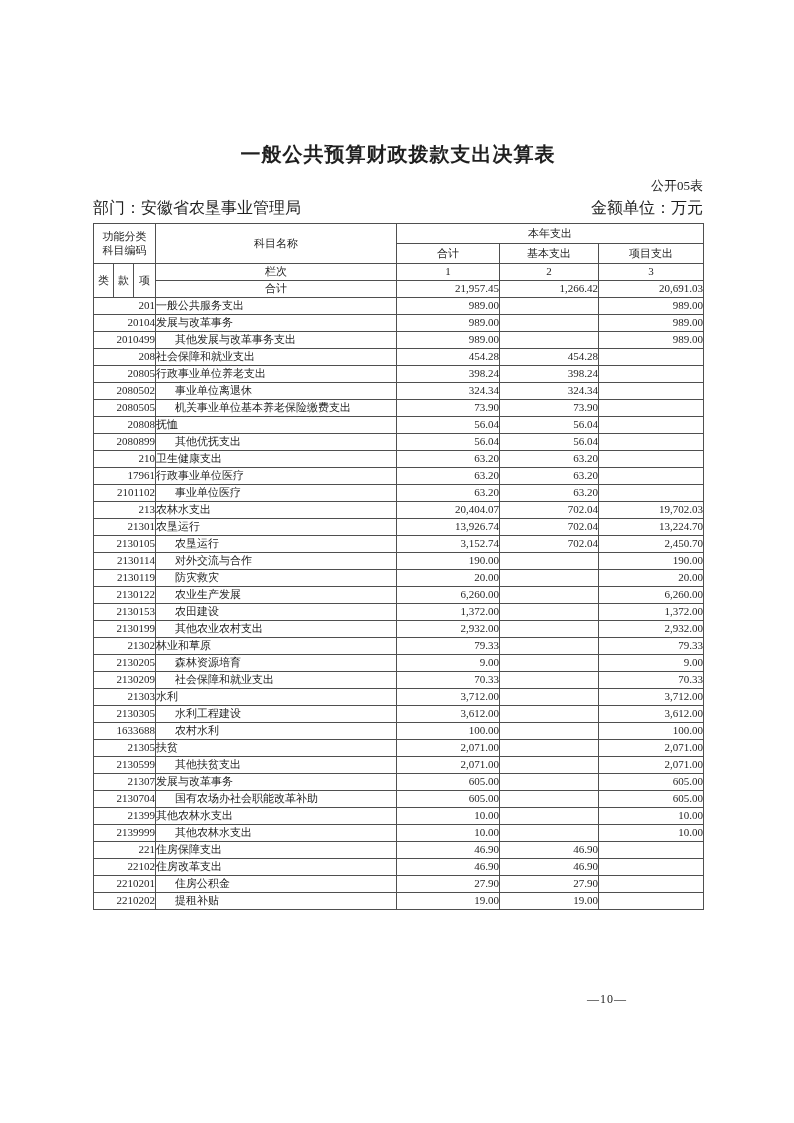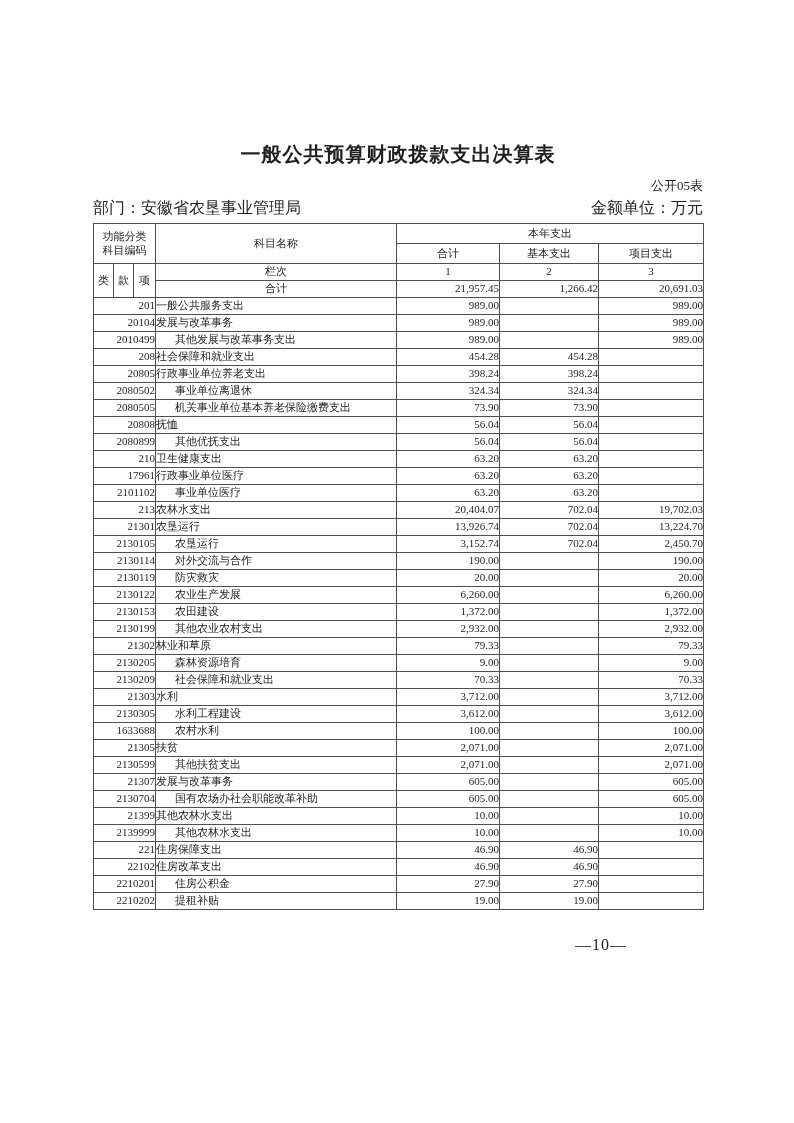--- a/index.html
+++ b/index.html
@@ -47,22 +47,22 @@
   .code-head { line-height:1.3; }
   tbody td { height:17px; }
   td.code { text-align:right; padding-left:3px; }
   td.name { text-align:left; padding-left:5px; }
   td.name.indent { padding-left:19px; }
   td.num { text-align:right; padding-right:5px; }
   td.center { text-align:center; }
   .note { font-size:11px; margin-top:3px; letter-spacing:0.2px; }
   .page-num {
     position:absolute;
-    right:102px; top:936px;
-    font-size:16px;
+    right:102px; top:992px;
+    font-size:12px;
     letter-spacing:1px;
   }
 </style>
 </head>
 <body>
 
 <div class="page">
   <div class="content">
 
     <div class="doc-title">一般公共预算财政拨款支出决算表</div>

